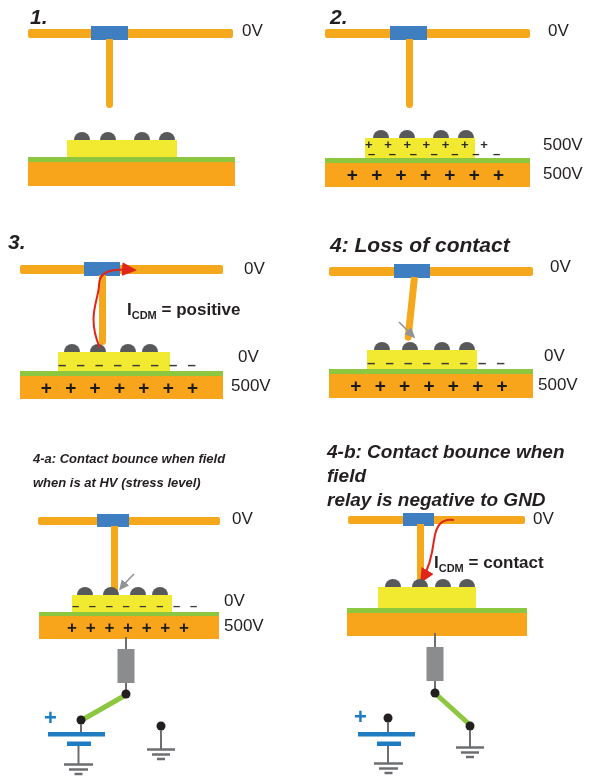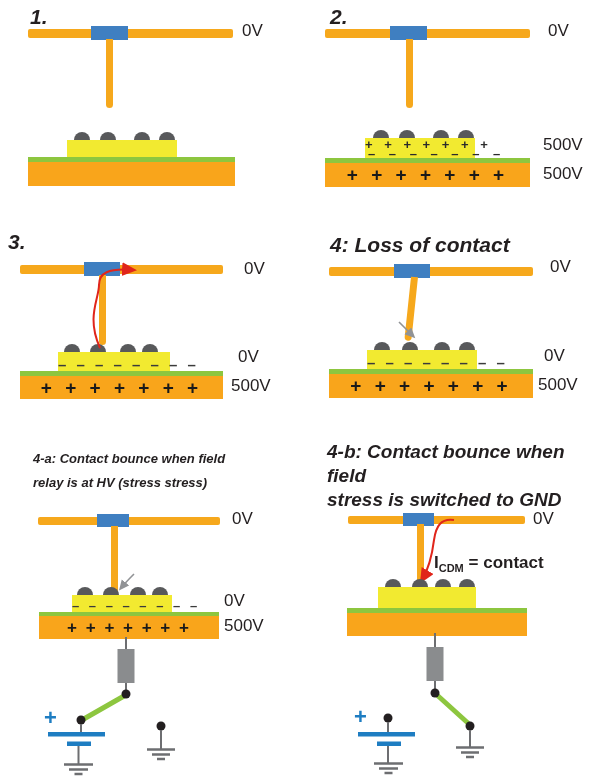--- a/index.html
+++ b/index.html
@@ -61,20 +61,24 @@
   <div class="abs plate" style="left:325px;top:163px;width:205px;height:24px;"></div>
   <div class="abs plusrow" style="left:325px;top:163px;width:205px;line-height:24px;">+ + + + + + +</div>
   <div class="abs vlabel" style="left:543px;top:135px;">500V</div>
   <div class="abs vlabel" style="left:543px;top:164px;">500V</div>
 
   <div class="abs pnum" style="left:8px;top:230px;">3.</div>
   <div class="abs bar" style="left:20px;top:265px;width:203px;"></div>
   <div class="abs head" style="left:84px;top:262px;width:36px;height:14px;"></div>
   <div class="abs pin" style="left:99px;top:275px;height:70px;"></div>
   <div class="abs vlabel" style="left:244px;top:259px;">0V</div>
+  <div class="abs icdm" style="left:127px;top:300px;">
+    <span>I</span><sub>CDM</sub>
+    <span>= positive</span>
+  </div>
   <div class="abs ball" style="left:64px;top:344px;"></div>
   <div class="abs ball" style="left:90px;top:344px;"></div>
   <div class="abs ball" style="left:120px;top:344px;"></div>
   <div class="abs ball" style="left:142px;top:344px;"></div>
   <div class="abs device" style="left:58px;top:352px;width:112px;height:19px;"></div>
   <div class="abs minusrow" style="left:58px;top:356px;width:112px;">– – – – – – – –</div>
   <div class="abs strip" style="left:20px;top:371px;width:203px;height:5px;"></div>
   <div class="abs plate" style="left:20px;top:376px;width:203px;height:23px;"></div>
   <div class="abs plusrow" style="left:20px;top:376px;width:203px;line-height:23px;">+ + + + + + +</div>
   <div class="abs vlabel" style="left:238px;top:347px;">0V</div>
@@ -108,21 +112,21 @@
   <div class="abs device" style="left:367px;top:350px;width:110px;height:19px;"></div>
   <div class="abs minusrow" style="left:367px;top:354px;width:110px;">– – – – – – – –</div>
   <div class="abs strip" style="left:329px;top:369px;width:204px;height:5px;"></div>
   <div class="abs plate" style="left:329px;top:374px;width:204px;height:24px;"></div>
   <div class="abs plusrow" style="left:329px;top:374px;width:204px;line-height:24px;">+ + + + + + +</div>
   <div class="abs vlabel" style="left:544px;top:346px;">0V</div>
   <div class="abs vlabel" style="left:538px;top:375px;">500V</div>
 
   <div class="abs ptitle" style="left:20px;top:447px;font-size:13px;margin-left:13px;">
     <div>4-a: Contact bounce when field</div>
-    <div>relay is at HV (stress stress)</div>
+    <div>when is at HV (stress level)</div>
   </div>
   <div class="abs bar" style="left:38px;top:517px;width:182px;height:8px;"></div>
   <div class="abs head" style="left:97px;top:514px;width:32px;height:13px;"></div>
   <div class="abs pin" style="left:111px;top:526px;height:68px;"></div>
   <div class="abs vlabel" style="left:232px;top:509px;">0V</div>
   <svg class="abs" style="left:114px;top:572px;" width="26" height="26" viewBox="0 0 26 26">
     <defs>
       <marker id="grayArrow4a" markerWidth="7" markerHeight="7" refX="4.5" refY="3" orient="auto">
         <path d="M0,0 L6.5,3 L0,6 z" fill="#919396"></path>
       </marker>
@@ -161,21 +165,21 @@
     <line x1="131" y1="93" x2="131" y2="112" stroke="#6D6E71" stroke-width="2"></line>
     <g stroke="#6D6E71" stroke-width="2.5">
       <line x1="117" y1="112.5" x2="145" y2="112.5"></line>
       <line x1="122" y1="117.5" x2="140" y2="117.5"></line>
       <line x1="127" y1="122" x2="135" y2="122"></line>
     </g>
   </svg>
 
   <div class="abs ptitle" style="left:327px;top:440px;font-size:19px;">
     <div>4-b: Contact bounce when field</div>
-    <div>stress is switched to GND</div>
+    <div>relay is negative to GND</div>
   </div>
   <div class="abs bar" style="left:348px;top:516px;width:177px;height:8px;"></div>
   <div class="abs head" style="left:403px;top:513px;width:31px;height:13px;"></div>
   <div class="abs pin" style="left:417px;top:524px;height:60px;"></div>
   <div class="abs vlabel" style="left:533px;top:509px;">0V</div>
   <div class="abs icdm" style="left:434px;top:553px;">
     <span>I</span><sub>CDM</sub>
     <span>= contact</span>
   </div>
   <svg class="abs" style="left:408px;top:512px;" width="64" height="80" viewBox="0 0 64 80">

